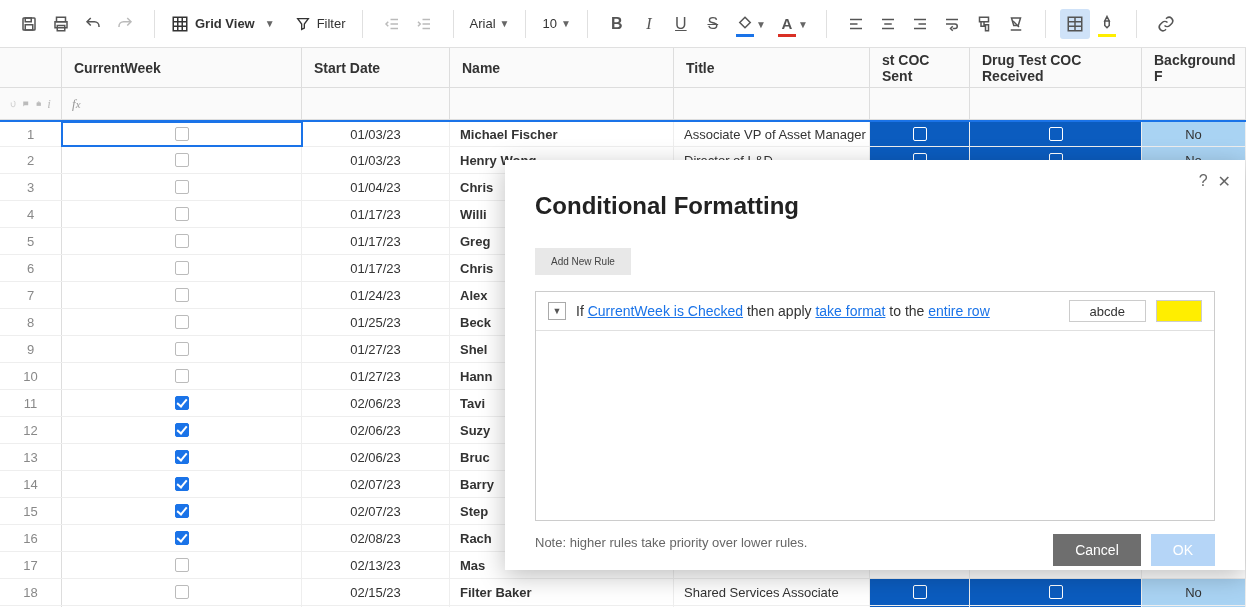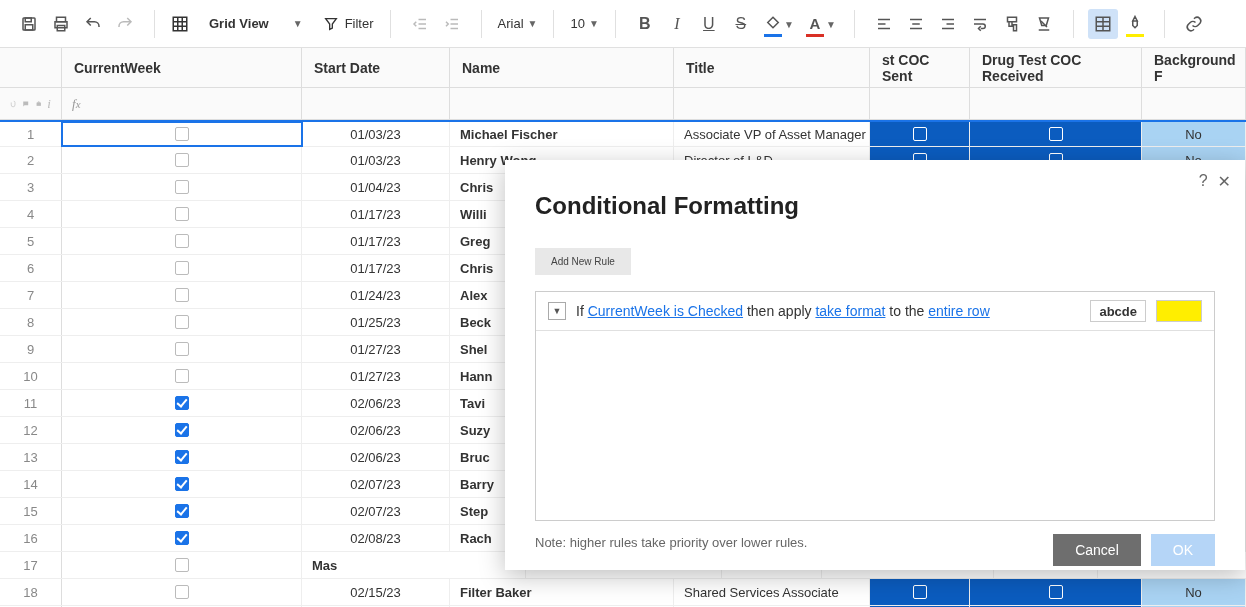--- a/index.html
+++ b/index.html
@@ -46,21 +46,21 @@
     cursor: pointer;
     color: #555;
   }
   .tb-btn svg { width: 18px; height: 18px; }
   .tb-btn.active {
     background: #cfe2f8;
   }
   .tb-view {
     display: flex;
     align-items: center;
-    gap: 20px;
+    gap: 6px;
     padding: 0 8px;
     height: 30px;
     cursor: pointer;
     font-weight: bold;
     font-size: 13px;
   }
   .tb-view svg { width: 18px; height: 18px; }
   .dropdown-caret {
     font-size: 10px;
     color: #666;
@@ -276,26 +276,25 @@
     align-items: center;
     justify-content: center;
     font-size: 9px;
     color: #555;
     cursor: pointer;
   }
   .rule-text { flex: 1; }
   .rule-text a { color: #1a73e8; text-decoration: underline; cursor: pointer; }
   .sample-box {
     border: 1px solid #ccc;
-    padding: 2px 8px;
+    padding: 2px 20px;
     font-size: 13px;
     display:flex;
     align-items:center;
     height:22px;
-    font-weight:bold;
   }
   .color-box {
     width: 46px;
     height: 22px;
     border: 1px solid #ccc;
     display:flex;
     align-items:center;
     justify-content:center;
   }
   .color-swatch {
@@ -739,20 +738,21 @@
         <div class="cell col-title"></div>
         <div class="cell col-coc1"></div>
         <div class="cell col-coc2"></div>
         <div class="cell col-bg"></div>
       </div>
       <div class="data-row">
         <div class="row-num">17</div>
         <div class="cell col-cw center ">
           <div class="checkbox "></div>
         </div>
+        <div class="cell col-sd center">02/13/23</div>
         <div class="cell col-name bold">Mas</div>
         <div class="cell col-title"></div>
         <div class="cell col-coc1"></div>
         <div class="cell col-coc2"></div>
         <div class="cell col-bg"></div>
       </div>
       <div class="data-row">
         <div class="row-num">18</div>
         <div class="cell col-cw center ">
           <div class="checkbox "></div>

